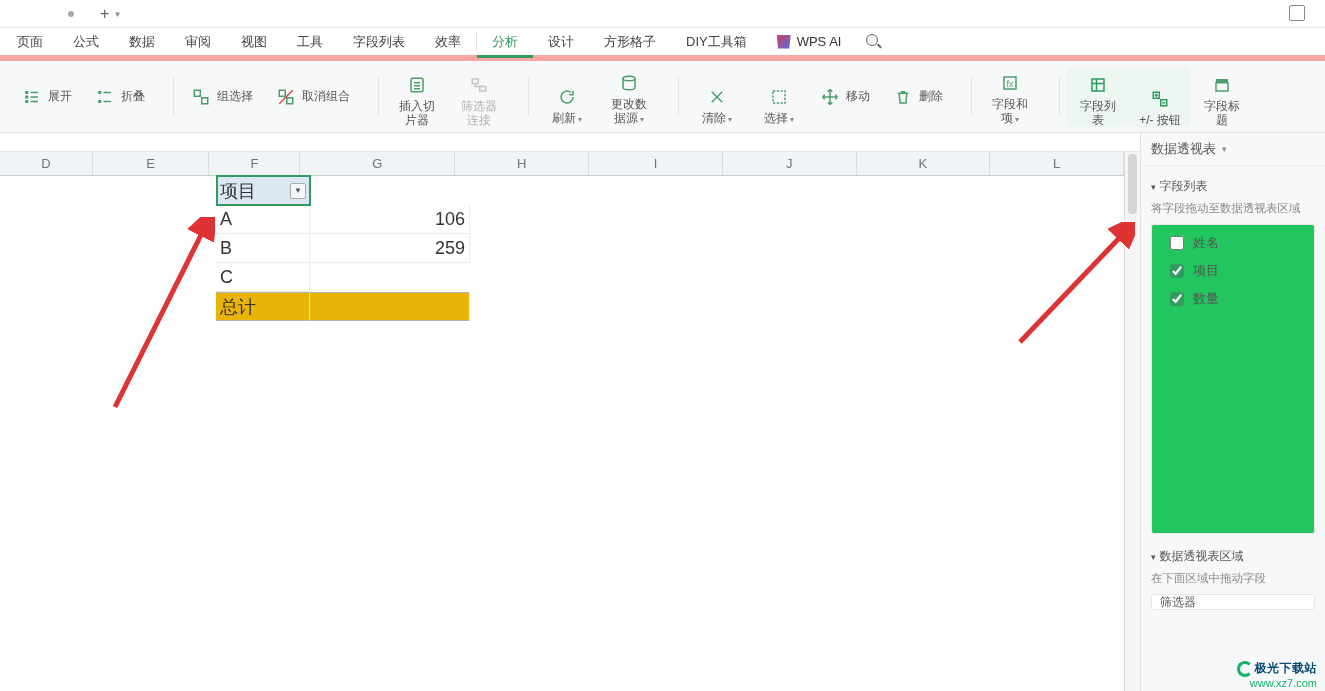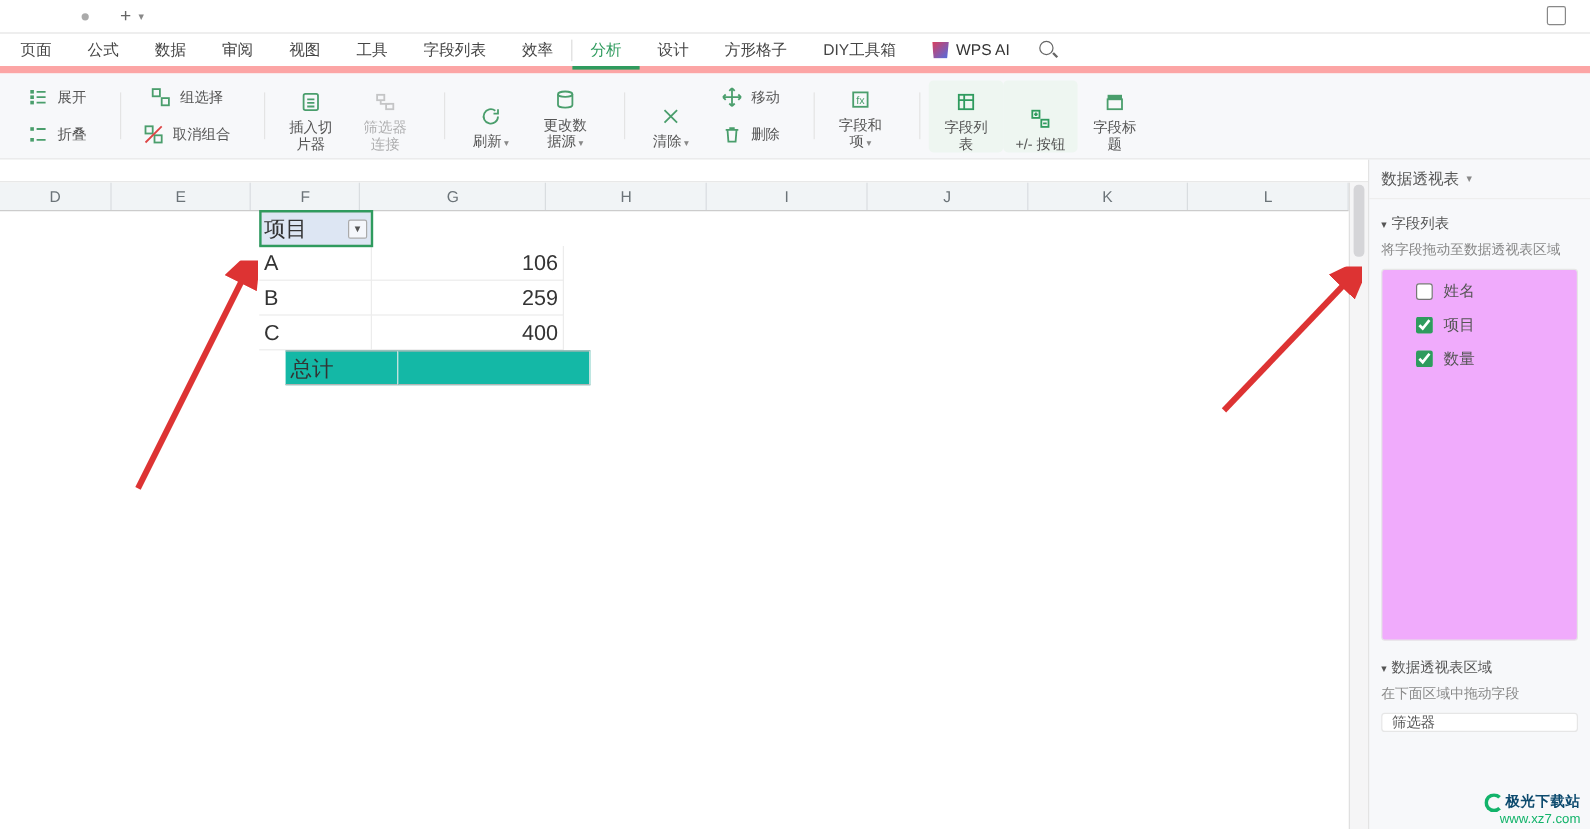--- a/index.html
+++ b/index.html
@@ -88,21 +88,21 @@
     color:#555;
     cursor:pointer;
     border-radius:4px;
     height:60px;
   }
   .ribbon-btn.small {
     flex-direction:row;
     height:28px;
     gap:6px;
   }
-  .stacked { display:flex; flex-direction:column; gap:3px;}
+  .stacked { display:flex; flex-direction:row; gap:3px;}
   .ribbon-btn .tiny-drop { font-size:8px; color:#888; margin-left:2px;}
   .ico { width:20px; height:20px; display:flex; align-items:center; justify-content:center; color:#4a6;}
   .ico svg { width:18px; height:18px; }
   .ribbon-btn.big { width:62px;justify-content:flex-end; }
   .ribbon-btn.big .label { text-align:center; line-height:14px;}
   .ribbon-btn.highlight { background:#eef6f1; }
 
   .body-area {
     position:absolute;
     top:133px;
@@ -127,21 +127,21 @@
     font-size:13px;
     color:#6b7378;
     line-height:24px;
   }
   .cells {
     position:absolute; top:24px; left:0; right:16px; bottom:0;
   }
   .row { position:absolute; left:0; right:0; height:29px;}
   .cell { position:absolute; top:0; height:29px; border-right:1px solid #ececec; border-bottom:1px solid #ececec; padding:0 4px; display:flex; align-items:center; font-size:18px; }
   .cell.header { background:#dde6f3; border-top:1px solid #b5b5b5; border-bottom:1px solid #b5b5b5; font-weight:400;}
-  .cell.total { background:#14b8a6; border-top:1px solid #b5b5b5; border-bottom:1px solid #b5b5b5;margin-left:22px;}
+  .cell.total { background:#eab308; border-top:1px solid #b5b5b5; border-bottom:1px solid #b5b5b5;}
   .cell.right { justify-content:flex-end;}
   .selected-cell { position:absolute; border:2px solid #2f9b5e; pointer-events:none; box-sizing:border-box;}
   .filter-btn {
     position:absolute; right:3px; top:50%; transform:translateY(-50%); width:16px; height:16px; border:1px solid #aaa; background:#f5f7fb; border-radius:2px; display:flex; align-items:center; justify-content:center; font-size:8px; color:#555;
   }
   .vscroll {
     position:absolute; top:0; right:0; bottom:0; width:16px; background:#f5f5f6; border-left:1px solid #e0e0e0;
   }
   .vscroll::before { content:""; position:absolute; top:2px; left:3px; right:3px; height:60px; background:#d5d5d8; border-radius:4px;}
 
@@ -159,21 +159,21 @@
     border-bottom:1px solid #eee;
   }
   .panel-section {
     padding:6px 10px;
   }
   .sect-head {
     display:flex; align-items:center; gap:4px; color:#555; font-size:12px; margin:6px 0;
   }
   .sect-sub { color:#888; font-size:11.5px; margin:4px 0 8px 0;}
   .field-list {
-    background:#f0abfc; border:1px solid #e6e6e6; border-radius:3px; padding:4px 16px; min-height:310px;
+    background:#22c55e; border:1px solid #e6e6e6; border-radius:3px; padding:4px 6px; min-height:310px;
   }
   .field-item { display:flex; align-items:center; gap:6px; padding:4px 8px; font-size:13px;}
   .field-item input[type=checkbox] { width:14px; height:14px; accent-color:#2f9b5e;}
   .area-head { margin-top:14px; }
   .filter-cell { background:#fff; border:1px solid #e6e6e6; border-radius:3px; padding:4px 8px; margin-top:6px; height:16px; display:flex; align-items:center;}
   .watermark { position:absolute; right:8px; bottom:2px; display:flex; flex-direction:column; align-items:flex-end; font-size:12px;}
   .watermark .top { color:#0c4a6e; font-weight:bold; letter-spacing:0.5px;}
   .watermark .bot { color:#12b36a; font-size:11px;}
   .watermark .cresc { width:16px; height:16px; border:3px solid #12b36a; border-radius:50%; border-right-color:transparent; display:inline-block; vertical-align:middle; margin-right:2px;}
 </style>
@@ -300,20 +300,28 @@
   </div>
   <div class="ribbon-group">
     <div class="ribbon-btn big">
         <span class="ico">
           <svg viewBox="0 0 24 24">
             <path d="M5 5l14 14M5 19L19 5" stroke="#4a9e6c" stroke-width="2"></path>
           </svg>
         </span>
         <span class="label"><span>清除</span><span class="tiny-drop">▾</span></span>
       </div>
+    <div class="ribbon-btn big">
+        <span class="ico">
+          <svg viewBox="0 0 24 24">
+            <rect x="4" y="4" width="16" height="16" fill="none" stroke="#4a9e6c" stroke-width="2" stroke-dasharray="3 2"></rect>
+          </svg>
+        </span>
+        <span class="label"><span>选择</span><span class="tiny-drop">▾</span></span>
+      </div>
     <div class="stacked">
       <div class="ribbon-btn small">
           <span class="ico">
             <svg viewBox="0 0 24 24">
               <path d="M12 2v20M2 12h20" stroke="#4a9e6c" stroke-width="2"></path>
               <path d="M12 2l-3 3M12 2l3 3M12 22l-3-3M12 22l3-3M2 12l3-3M2 12l3 3M22 12l-3-3M22 12l-3 3" stroke="#4a9e6c" stroke-width="2"></path>
             </svg>
           </span>
           <span>移动</span>
         </div>
@@ -398,21 +406,20 @@
         <div class="row" style="top:29px">
           <div class="cell" style="left:216px;width:94px">A</div>
           <div class="cell right" style="left:310px;width:160px">106</div>
         </div>
         <div class="row" style="top:58px">
           <div class="cell" style="left:216px;width:94px">B</div>
           <div class="cell right" style="left:310px;width:160px">259</div>
         </div>
         <div class="row" style="top:87px">
           <div class="cell" style="left:216px;width:94px">C</div>
-          <div class="cell right" style="left:310px;width:160px">400</div>
         </div>
         <div class="row" style="top:116px">
           <div class="cell total" style="left:216px;width:94px">总计</div>
           <div class="cell total right" style="left:310px;width:160px"></div>
         </div>
       </div>
       <div class="selected-cell" style="top:23px;left:216px;width:95px;height:31px"></div>
       <div class="vscroll"></div>
 
       <svg style="position:absolute;left:105px;top:65px;width:110px;height:200px;pointer-events:none">

